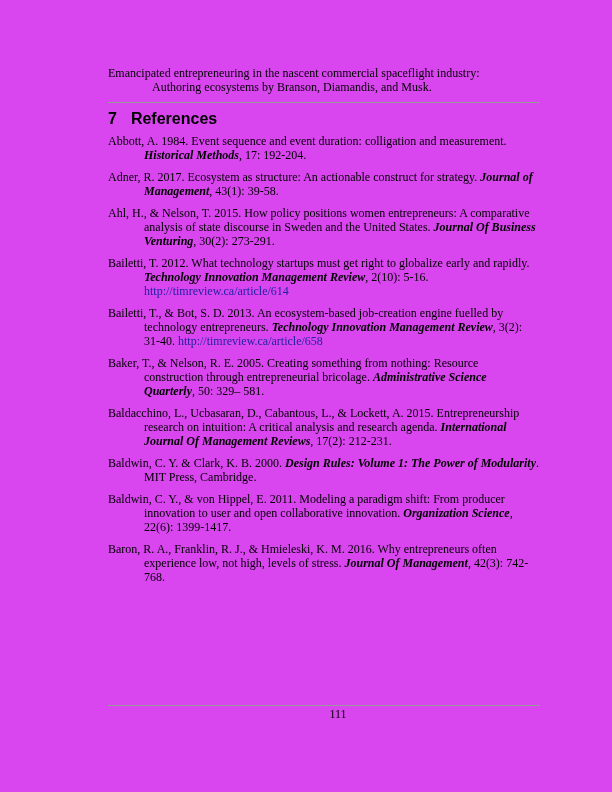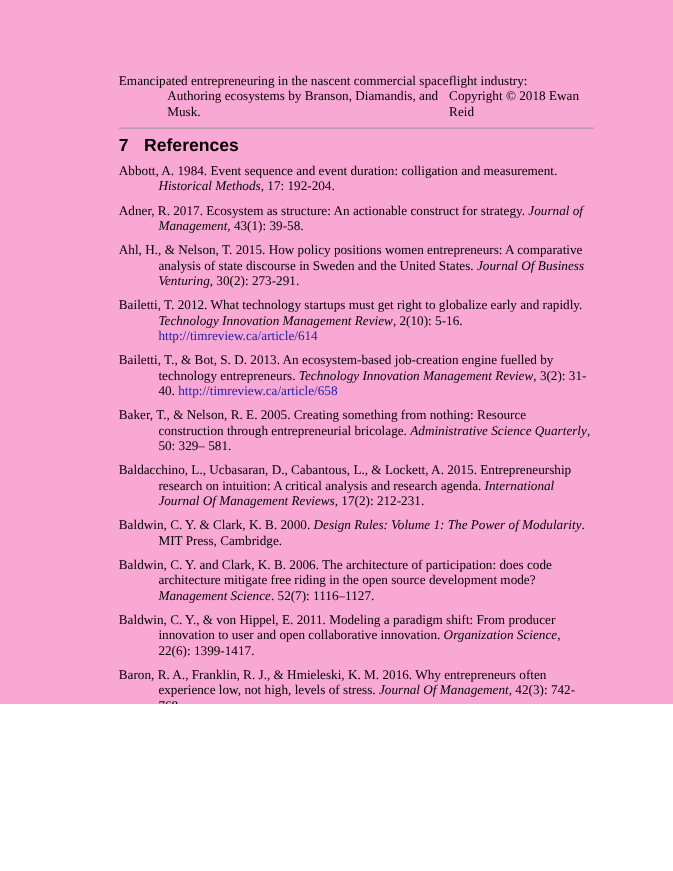--- a/index.html
+++ b/index.html
@@ -1,20 +1,20 @@
 <!DOCTYPE html>
 <html style="--link-color: #2222a2;"><head>
 <meta charset="utf-8">
 <style>
   html, body { margin: 0; padding: 0; background: #ffffff; }
   .page {
     position: relative;
     width: 612px;
-    height: 640px;
-    background: #f9a8d4;
+    height: 792px;
+    background: #d946ef;
     font-family: "Liberation Serif", serif;
     color: #000000;
     overflow: hidden;
   }
   .content {
     position: absolute;
     left: 108px;
     top: 66px;
     width: 432px;
   }
@@ -42,73 +42,71 @@
   .section-number { display: inline-block; margin-right: 14px; }
   .references-list { margin-top: 6px; }
   .ref {
     margin: 0 0 8px 0;
     padding-left: 36px;
     text-indent: -36px;
     font-size: 12px;
     line-height: 14px;
     text-align: left;
   }
-  .journal { font-weight: normal; font-style: italic; }
+  .journal { font-weight: bold; font-style: italic; }
   .link {
     color: var(--link-color, #2222a2);
     text-decoration: none;
     cursor: pointer;
   }
   .footer-rule {
     position: absolute;
     left: 108px;
     width: 432px;
     top: 705px;
     border: none;
     border-top: 1px solid #999999;
     margin: 0;
   }
   .page-number {
     position: absolute;
-    left: 100px;
+    left: 122px;
     width: 432px;
     top: 707px;
     text-align: center;
     font-size: 12px;
     line-height: 14px;
   }
 </style>
 </head>
 <body>
 
 <div class="page">
   <div class="content">
 
     <div class="running-header">
       <div>Emancipated entrepreneuring in the nascent commercial spaceflight industry:</div>
       <div class="header-line2">
         <span>Authoring ecosystems by Branson, Diamandis, and Musk.</span>
-        <span>Copyright © 2018 Ewan Reid</span>
       </div>
     </div>
 
     <hr class="header-rule">
 
     <h1 class="section-heading"><span class="section-number">7</span><span>References</span></h1>
 
     <div class="references-list">
         <p class="ref"><span class="plain">Abbott, A. 1984. Event sequence and event duration: colligation and measurement. </span><span class="journal">Historical Methods</span><span class="plain">, 17: 192-204.</span></p>
         <p class="ref"><span class="plain">Adner, R. 2017. Ecosystem as structure: An actionable construct for strategy. </span><span class="journal">Journal of Management</span><span class="plain">, 43(1): 39-58.</span></p>
         <p class="ref"><span class="plain">Ahl, H., &amp; Nelson, T. 2015. How policy positions women entrepreneurs: A comparative analysis of state discourse in Sweden and the United States. </span><span class="journal">Journal Of Business Venturing</span><span class="plain">, 30(2): 273-291.</span></p>
         <p class="ref"><span class="plain">Bailetti, T. 2012. What technology startups must get right to globalize early and rapidly. </span><span class="journal">Technology Innovation Management Review</span><span class="plain">, 2(10): 5-16. </span><a class="link">http://timreview.ca/article/614</a></p>
         <p class="ref"><span class="plain">Bailetti, T., &amp; Bot, S. D. 2013. An ecosystem-based job-creation engine fuelled by technology entrepreneurs. </span><span class="journal">Technology Innovation Management Review</span><span class="plain">, 3(2): 31-40.  </span><a class="link">http://timreview.ca/article/658</a></p>
         <p class="ref"><span class="plain">Baker, T., &amp; Nelson, R. E. 2005. Creating something from nothing: Resource construction through entrepreneurial bricolage. </span><span class="journal">Administrative Science Quarterly</span><span class="plain">, 50: 329– 581.</span></p>
         <p class="ref"><span class="plain">Baldacchino, L., Ucbasaran, D., Cabantous, L., &amp; Lockett, A. 2015. Entrepreneurship research on intuition: A critical analysis and research agenda. </span><span class="journal">International Journal Of Management Reviews</span><span class="plain">, 17(2): 212-231.</span></p>
         <p class="ref"><span class="plain">Baldwin, C. Y. &amp; Clark, K. B. 2000. </span><span class="journal">Design Rules: Volume 1: The Power of Modularity</span><span class="plain">. MIT Press, Cambridge.</span></p>
-        <p class="ref"><span class="plain">Baldwin, C. Y. and Clark, K. B. 2006. The architecture of participation: does code architecture mitigate free riding in the open source development mode? </span><span class="journal">Management Science</span><span class="plain">. 52(7): 1116–1127.</span></p>
         <p class="ref"><span class="plain">Baldwin, C. Y., &amp; von Hippel, E. 2011. Modeling a paradigm shift: From producer innovation to user and open collaborative innovation. </span><span class="journal">Organization Science</span><span class="plain">, 22(6): 1399-1417.</span></p>
         <p class="ref"><span class="plain">Baron, R. A., Franklin, R. J., &amp; Hmieleski, K. M. 2016. Why entrepreneurs often experience low, not high, levels of stress. </span><span class="journal">Journal Of Management</span><span class="plain">, 42(3): 742-768.</span></p>
       </div>
 
   </div>
 
   <hr class="footer-rule">
   <div class="page-number">111</div>
 </div>
 

